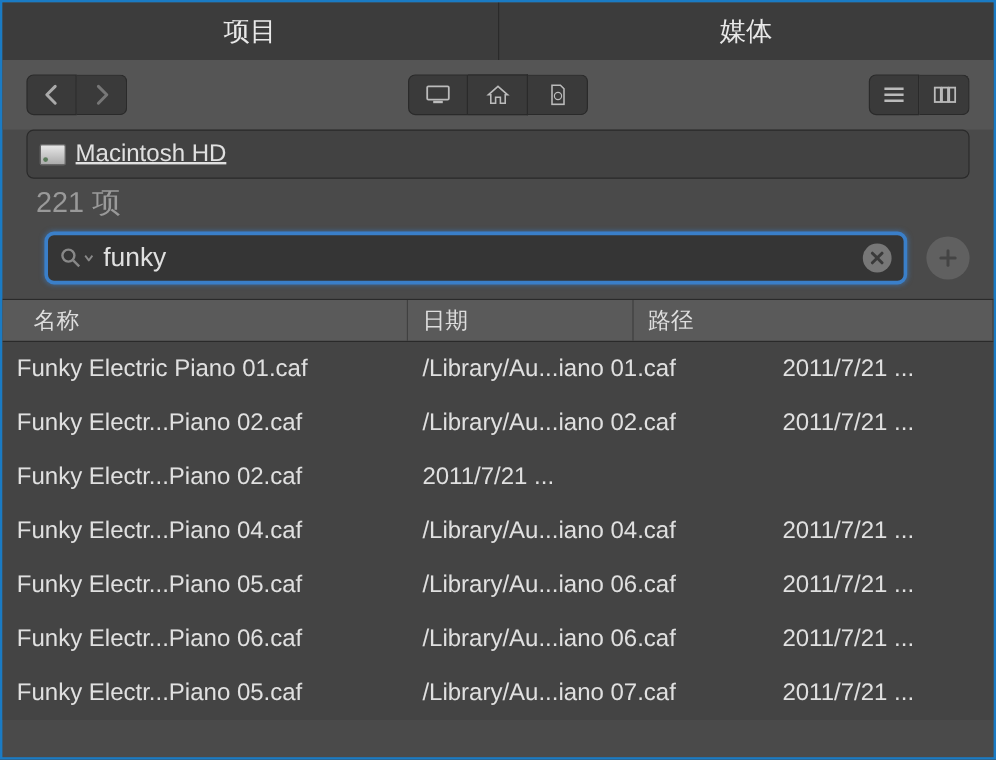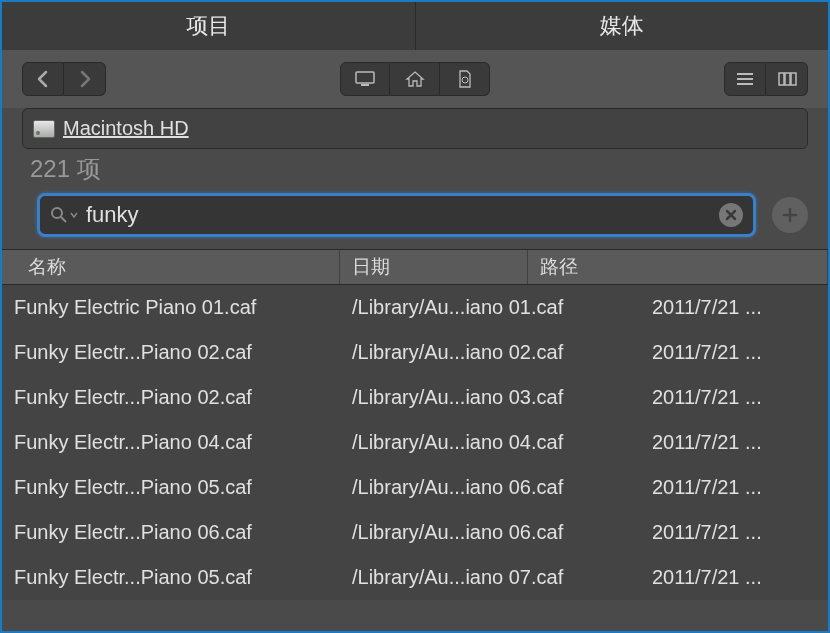--- a/index.html
+++ b/index.html
@@ -307,21 +307,20 @@
       <div class="cell col-path">/Library/Au...iano 01.caf</div>
       <div class="cell col-date">2011/7/21 ...</div>
     </div>
     <div class="row">
       <div class="cell col-name">Funky Electr...Piano 02.caf</div>
       <div class="cell col-path">/Library/Au...iano 02.caf</div>
       <div class="cell col-date">2011/7/21 ...</div>
     </div>
     <div class="row">
       <div class="cell col-name">Funky Electr...Piano 02.caf</div>
-      <div class="cell col-path">/Library/Au...iano 03.caf</div>
       <div class="cell col-date">2011/7/21 ...</div>
     </div>
     <div class="row">
       <div class="cell col-name">Funky Electr...Piano 04.caf</div>
       <div class="cell col-path">/Library/Au...iano 04.caf</div>
       <div class="cell col-date">2011/7/21 ...</div>
     </div>
     <div class="row">
       <div class="cell col-name">Funky Electr...Piano 05.caf</div>
       <div class="cell col-path">/Library/Au...iano 06.caf</div>

